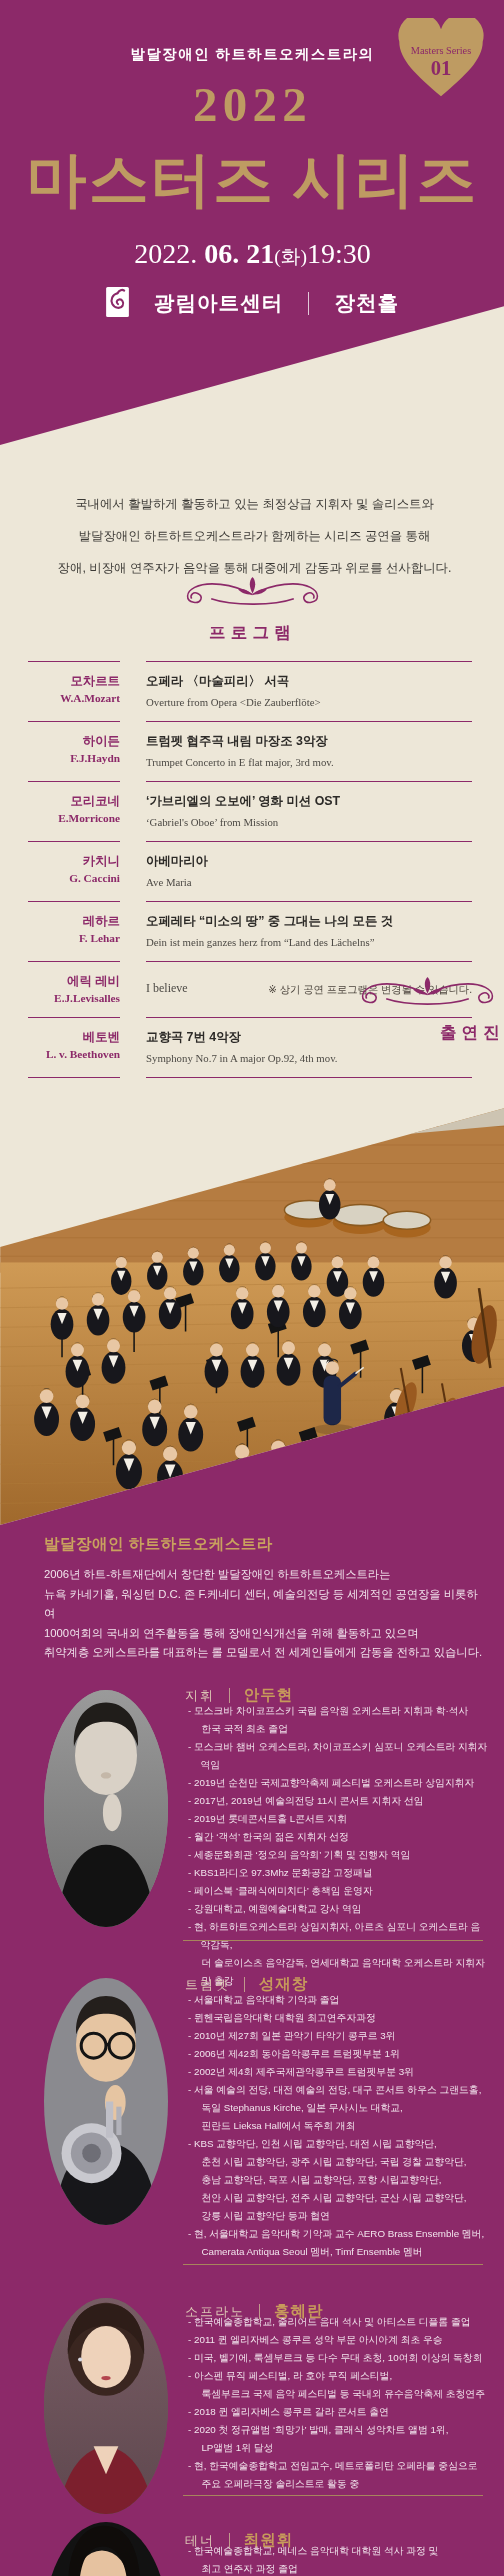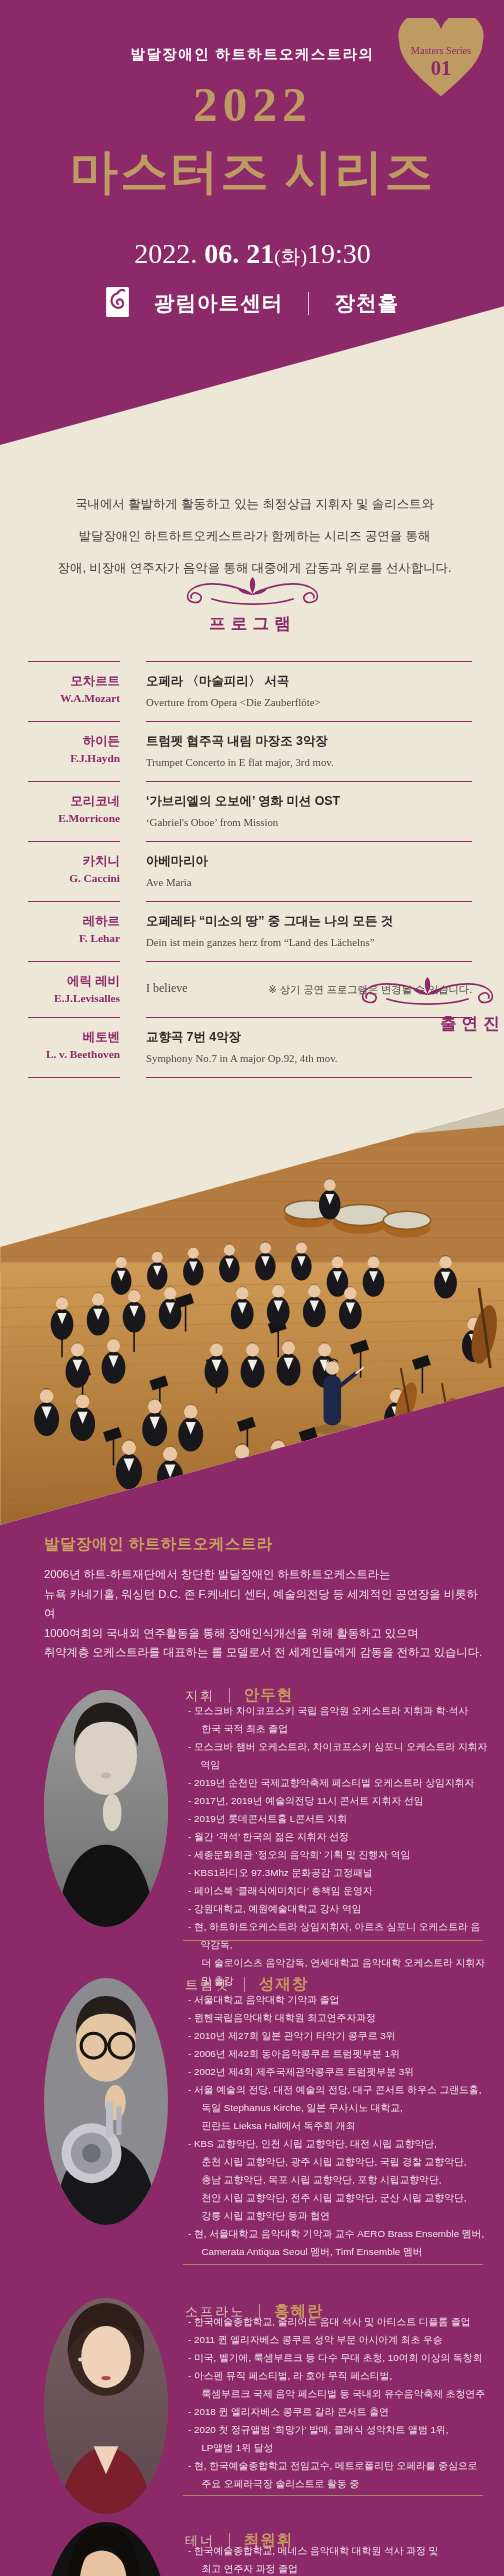--- a/index.html
+++ b/index.html
@@ -8,39 +8,39 @@
   .serif{font-family:"Liberation Serif","DejaVu Serif",serif;}
 
   
   .header-purple{position:absolute;top:0;left:0;width:505px;height:445px;background:#8C2969;
                  clip-path:polygon(0 0,100% 0,100% 306px,0 100%);}
   .hdr-subtitle{position:absolute;top:45px;left:0;right:0;text-align:center;color:#fff;
                 font-size:14.4px;font-weight:bold;letter-spacing:1.5px;}
   .hdr-year{position:absolute;top:76px;left:0;right:0;text-align:center;color:#BE9B62;
             font-size:49px;font-weight:bold;letter-spacing:5.2px;}
   .hdr-title{position:absolute;top:140px;left:0;right:0;text-align:center;color:#BE9B62;
-             font-size:48px;font-weight:bold;letter-spacing:2.1px;}
+             font-size:60px;font-weight:bold;letter-spacing:2.1px;}
   .hdr-date{position:absolute;top:238px;left:0;right:0;text-align:center;color:#fff;font-size:28px;}
   .hdr-date .b{font-weight:bold;}
   .hdr-date .small{font-size:19.6px;}
   .hdr-venue{position:absolute;top:287px;left:0;right:0;display:flex;justify-content:center;align-items:center;gap:25px;}
   .venue-name,.venue-hall{color:#fff;font-size:20.6px;font-weight:bold;letter-spacing:1px;}
   .venue-sep{width:1px;height:23px;background:rgba(255,255,255,.75);}
   
   .badge{position:absolute;top:17.5px;left:397px;width:88px;height:80px;}
   .badge-series{position:absolute;top:27px;left:0;right:0;text-align:center;color:#8C2969;font-size:10.3px;}
   .badge-num{position:absolute;top:39px;left:0;right:0;text-align:center;color:#8C2969;font-size:20.6px;font-weight:bold;}
 
   
   .intro{position:absolute;top:488px;left:4px;right:0;text-align:center;color:#3c3a36;
          font-size:12.4px;line-height:32px;font-weight:500;}
 
   
   .section-head{position:absolute;left:0;right:0;text-align:center;}
-  .section-head .title{margin-top:3px;color:#8C2969;font-size:16.5px;font-weight:bold;letter-spacing:5.2px;}
+  .section-head .title{margin-top:12px;color:#8C2969;font-size:16.5px;font-weight:bold;letter-spacing:5.2px;}
 
   
   .program-table{position:absolute;top:661px;left:28px;width:444px;}
   .prog-row{display:grid;grid-template-columns:92px 1fr;column-gap:26px;}
   .prog-cell{border-bottom:0.5px solid #8C2969;padding:10.8px 0 13px 0;}
   .prog-row:first-child .prog-cell{border-top:1.5px solid #8C2969;}
   .prog-row:last-child .prog-cell{border-bottom:1.5px solid #8C2969;}
   .prog-left{text-align:right;}
   .prog-left .kr{color:#8C2969;font-size:12.4px;font-weight:bold;}
   .prog-left .en{color:#8C2969;font-size:11.3px;font-weight:bold;margin-top:2px;font-family:"Liberation Serif","DejaVu Serif",serif;}

